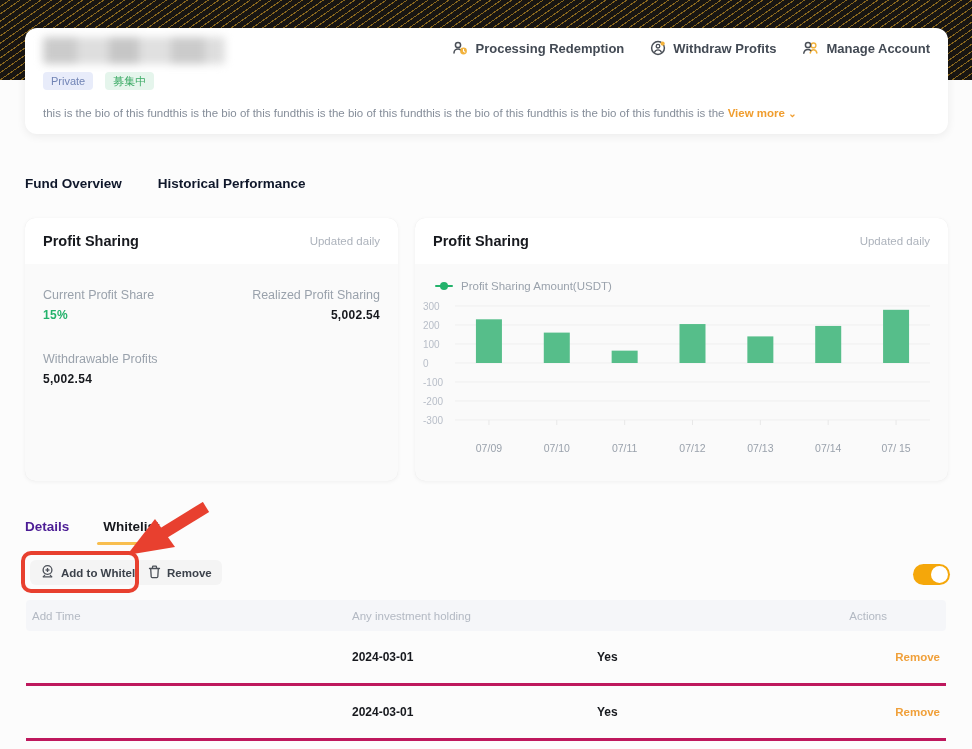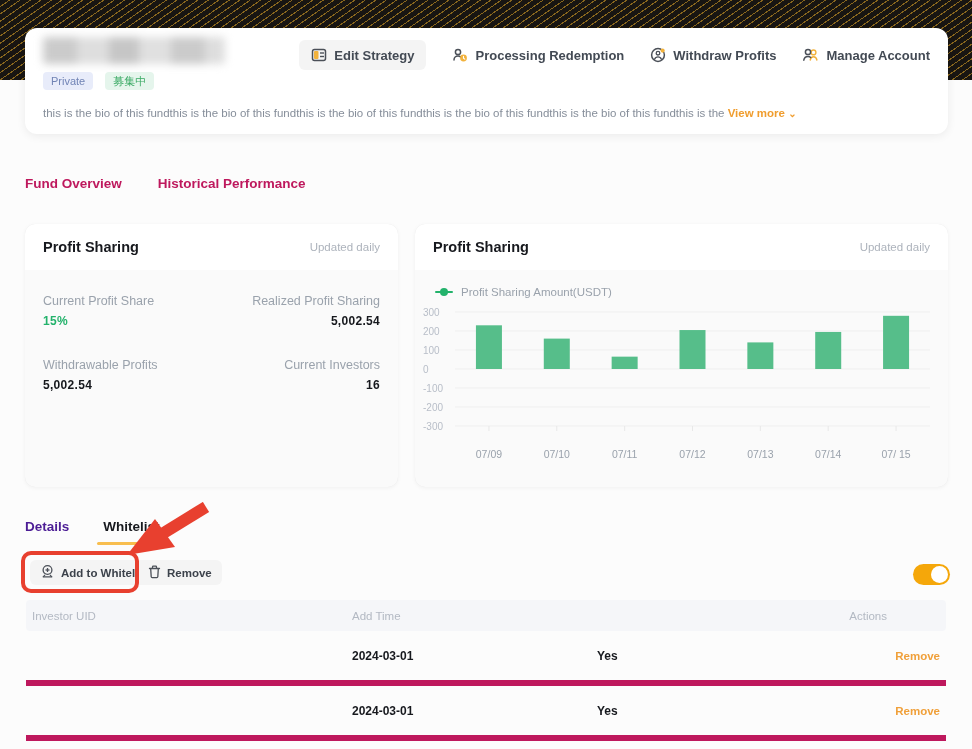--- a/index.html
+++ b/index.html
@@ -25,26 +25,26 @@
   .action { display:flex; align-items:center; gap:7px; background:none; border:none; font-family:inherit;
     font-size:13px; font-weight:600; color:#434a54; cursor:pointer; white-space:nowrap; }
   .action.pill { background:#f4f4f4; border-radius:6px; padding:7px 12px; }
   .action svg { display:block; }
   .bio-row { position:absolute; left:18px; right:18px; top:79px; font-size:11.5px; color:#868e9a; white-space:nowrap; overflow:hidden; }
   .view-more { color:#f09d2e; font-weight:700; cursor:pointer; text-decoration:none; }
   .view-more .chev { font-size:10px; }
 
   
   .main-tabs { position:absolute; left:25px; top:176px; display:flex; gap:36px; }
-  .mtab { font-size:13.5px; font-weight:700; color:#be185d; padding-bottom:13px; cursor:pointer; position:relative; }
+  .mtab { font-size:13.5px; font-weight:700; color:#0f172a; padding-bottom:13px; cursor:pointer; position:relative; }
   .mtab.active { color:#17191e; }
   .mtab.active::after { content:""; position:absolute; left:0; right:0; bottom:0; height:3px; background:#f8be4f; border-radius:2px; }
 
   
-  .card { position:absolute; top:224px; background:#e5e5e5; border-radius:10px; box-shadow:0 1px 4px rgba(0,0,0,0.05); overflow:hidden; }
+  .card { position:absolute; top:218px; background:#e5e5e5; border-radius:10px; box-shadow:0 1px 4px rgba(0,0,0,0.05); overflow:hidden; }
   .card-head { height:46px; display:flex; align-items:center; justify-content:space-between; padding:0 18px; background:#fff; }
   .card-title { font-size:14.5px; font-weight:700; color:#17191e; }
   .card-updated { font-size:11.5px; color:#adb3bc; }
   .card-body { background:#fafafa; height:217px; }
   .left-card { left:25px; width:373px; height:263px; }
   .right-card { left:415px; width:533px; height:263px; }
 
   .stats { padding:24px 18px 0; display:grid; grid-template-columns:1fr 1fr; row-gap:30px; }
   .stat .lbl { font-size:12.5px; color:#9aa2ac; margin-bottom:6px; }
   .stat .val { font-size:12px; font-weight:700; color:#16181d; letter-spacing:0.3px; }
@@ -74,21 +74,21 @@
   .toggle.on { background:#f5a70a; }
   .toggle .knob { position:absolute; top:2px; left:2px; width:17px; height:17px; border-radius:50%; background:#fff; }
   .toggle.on .knob { left:auto; right:2px; }
 
   
   .table { position:absolute; left:26px; top:600px; width:920px; }
   .t-head { display:grid; grid-template-columns:320px 245px 290px 1fr; align-items:center; height:31px;
     background:#f5f6f9; border-radius:4px; padding:0 6px; font-size:11.5px; color:#b3b9c3; }
   .t-head .h-actions { text-align:right; }
   .t-row { display:grid; grid-template-columns:320px 245px 290px 1fr; align-items:center; height:55px;
-    padding:0 6px; border-bottom:6px solid #be185d; font-size:12px; font-weight:700; color:#17191e; }
+    padding:0 6px; border-bottom:3px solid #be185d; font-size:12px; font-weight:700; color:#17191e; }
   .t-row .remove-link { text-align:right; color:#f0a03a; font-size:11.5px; font-weight:700; cursor:pointer; }
   .uid-ph { width:110px; height:26px; border-radius:3px;
     background:repeating-linear-gradient(90deg,#dcdcdc 0 30px,#ececec 30px 62px,#d6d6d6 62px 90px);
     filter:blur(3px); }
   .uid-ph.two { width:116px; height:34px;
     background:linear-gradient(180deg,#f0f0f0 0 16px,#d9d9d9 16px 34px);
   }
 </style>
 </head>
 <body>
@@ -97,31 +97,20 @@
 
   <div class="banner"></div>
 
   <section class="header-card">
     <div class="name-ph"></div>
     <div class="badges">
       <span class="badge badge-private">Private</span>
       <span class="badge badge-recruit">募集中</span>
     </div>
     <div class="actions">
-      <button class="action pill">
-        <span>
-          <svg width="16" height="16" viewBox="0 0 16 16">
-              <rect x="1.5" y="2.5" width="13" height="11" rx="2" fill="none" stroke="#4b5058" stroke-width="1.5"></rect>
-              <rect x="3" y="4" width="4.5" height="8" rx="1" fill="#f2b23c"></rect>
-              <line x1="9" y1="6" x2="13" y2="6" stroke="#4b5058" stroke-width="1.4"></line>
-              <line x1="9" y1="9.5" x2="13" y2="9.5" stroke="#4b5058" stroke-width="1.4"></line>
-            </svg>
-        </span>
-        <span>Edit Strategy</span>
-      </button>
       <button class="action">
         <span>
           <svg width="16" height="16" viewBox="0 0 16 16">
               <circle cx="6" cy="5" r="2.6" fill="none" stroke="#4b5058" stroke-width="1.5"></circle>
               <path d="M2 13c0-2.4 1.9-4 4-4 1 0 1.9.3 2.6.9" fill="none" stroke="#4b5058" stroke-width="1.5" stroke-linecap="round"></path>
               <circle cx="11.5" cy="11" r="3.4" fill="#f2b23c"></circle>
               <path d="M11.5 9.4v1.8l1.3.9" fill="none" stroke="#fff" stroke-width="1.1" stroke-linecap="round"></path>
             </svg>
         </span>
         <span>Processing Redemption</span>
@@ -171,24 +160,20 @@
           <div class="lbl">Current Profit Share</div>
           <div class="val green">15%</div>
         </div>
         <div class="stat right">
           <div class="lbl">Realized Profit Sharing</div>
           <div class="val">5,002.54</div>
         </div>
         <div class="stat">
           <div class="lbl">Withdrawable Profits</div>
           <div class="val">5,002.54</div>
-        </div>
-        <div class="stat right">
-          <div class="lbl">Current Investors</div>
-          <div class="val">16</div>
         </div>
       </div>
     </div>
   </section>
 
   <section class="card right-card">
     <div class="card-head">
       <span class="card-title">Profit Sharing</span>
       <span class="card-updated">Updated daily</span>
     </div>
@@ -272,22 +257,22 @@
     <line x1="94" y1="5" x2="50" y2="32" stroke="#e8402f" stroke-width="12"></line>
     <polygon points="15,53 43,17 63,45" fill="#e8402f"></polygon>
   </svg>
 
   <div class="toggle on">
       <div class="knob"></div>
     </div>
 
   <div class="table">
     <div class="t-head">
-      <span>Investor UID</span>
       <span>Add Time</span>
+      <span>Any investment holding</span>
       <span class="h-actions">Actions</span>
     </div>
     <div class="t-row">
       <span><span class="uid-ph"></span></span>
       <span>2024-03-01</span>
       <span>Yes</span>
       <span class="remove-link">Remove</span>
     </div>
     <div class="t-row">
       <span><span class="uid-ph two"></span></span>

